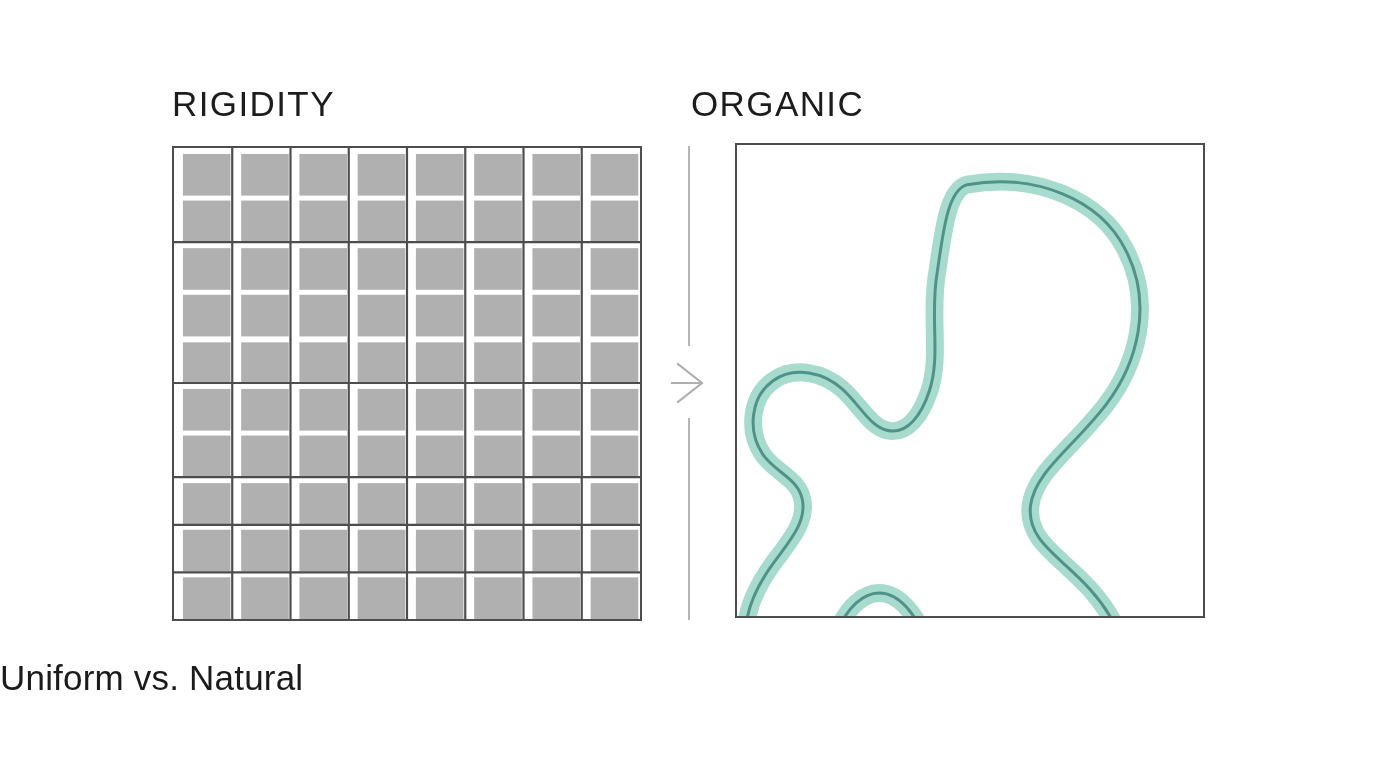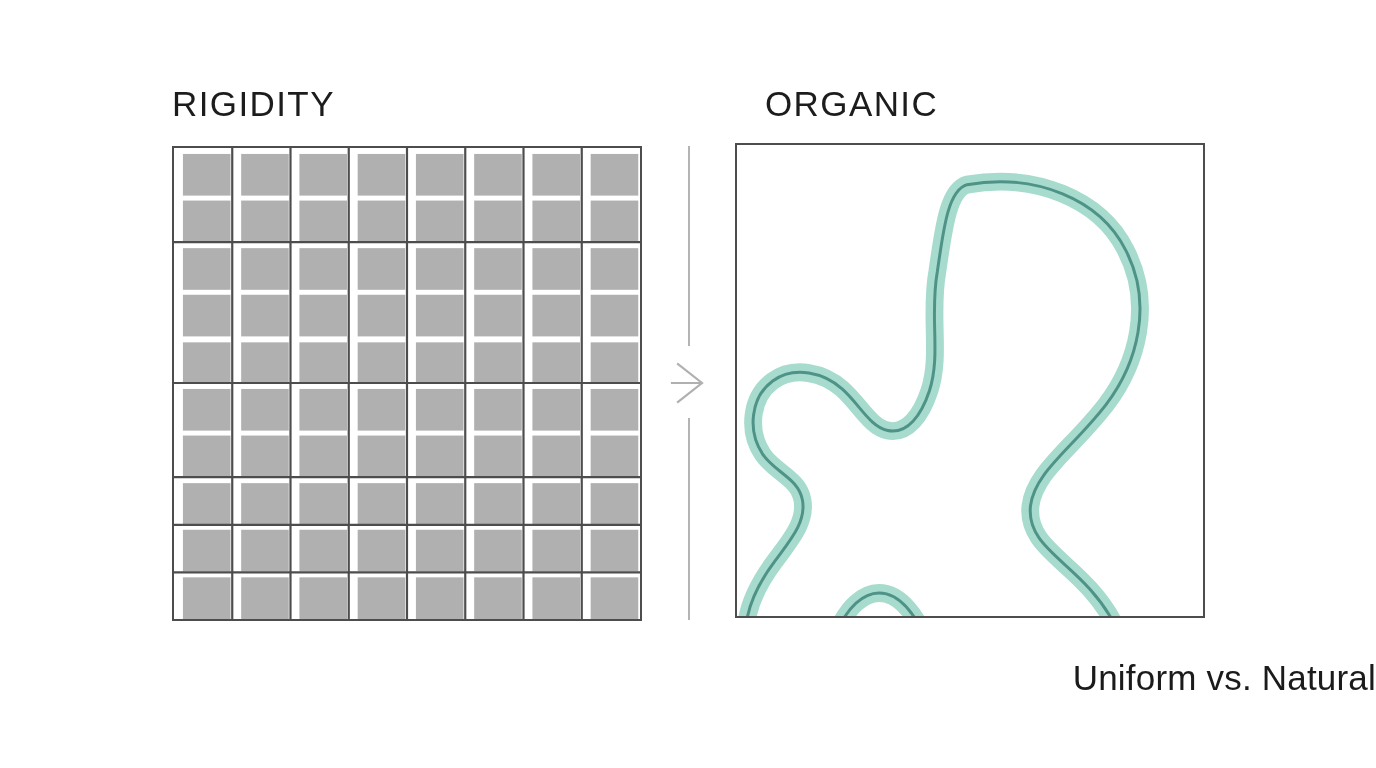--- a/index.html
+++ b/index.html
@@ -29,28 +29,28 @@
     position: absolute;
     font-size: 35px;
     letter-spacing: 1.4px;
     font-weight: 400;
     color: #1c1c1c;
     text-align: left;
     white-space: nowrap;
     line-height: 1;
   }
   #title-left  { left: 172px; top: 86px; width: 470px; }
-  #title-right { left: 765px; top: 86px; width: 470px; }
+  #title-right { left: 691px; top: 86px; width: 470px; }
 
   #caption {
     position: absolute;
     left: 0;
     top: 660px;
     width: 1376px;
-    text-align: right;
+    text-align: left;
     font-size: 35px;
     font-weight: 400;
     color: #1b1b1b;
     letter-spacing: 0.2px;
     line-height: 1;
   }
 
   
   #grid-panel {
     position: absolute;

